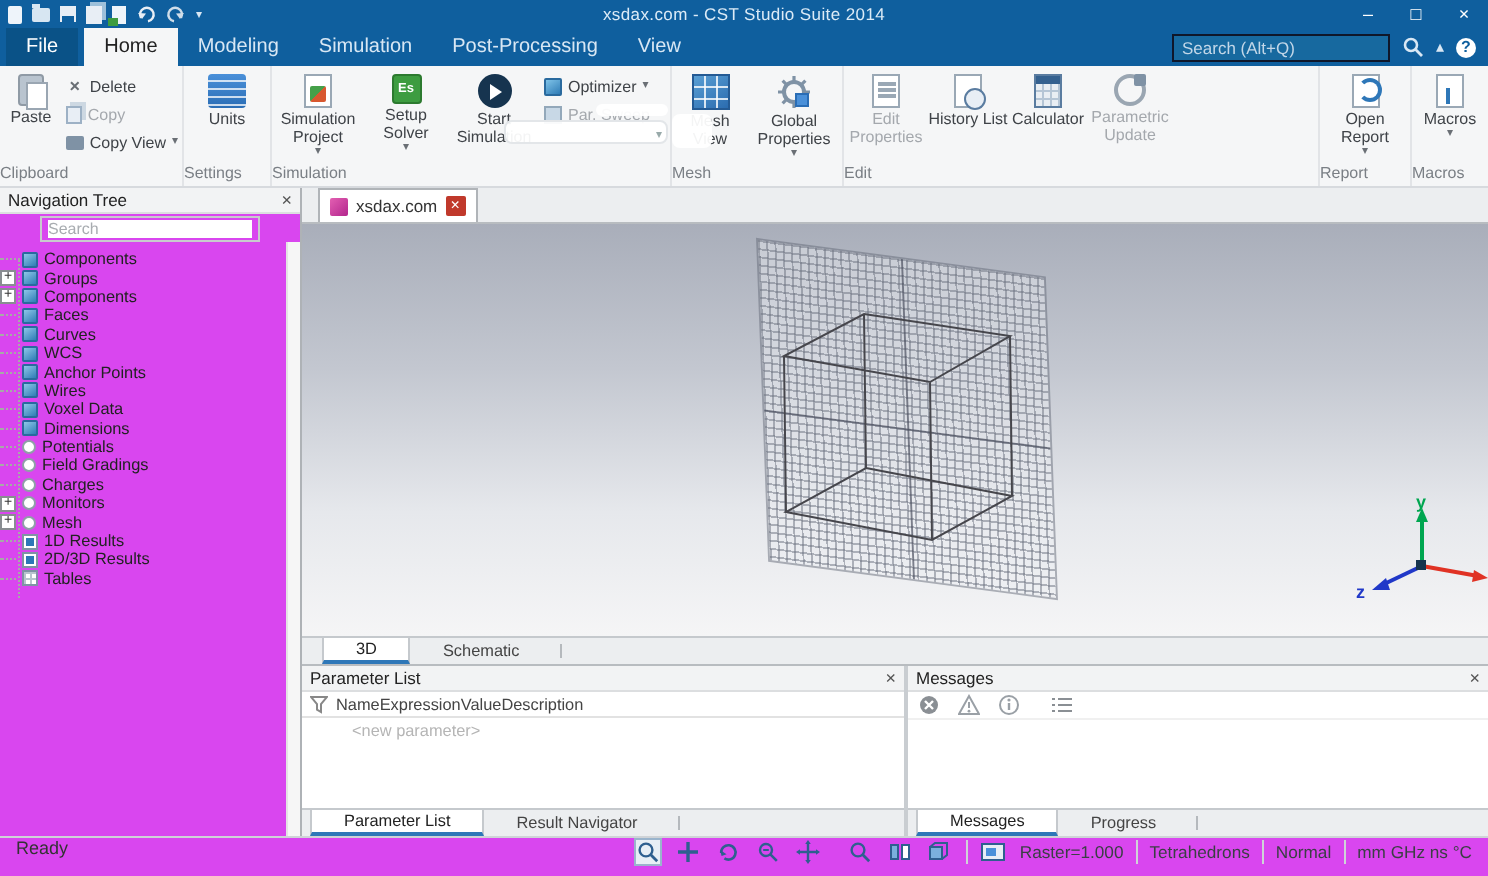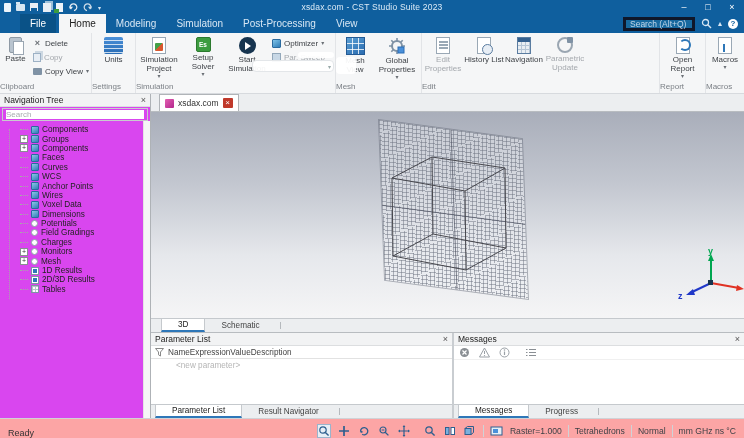--- a/index.html
+++ b/index.html
@@ -16,26 +16,26 @@
 .q-save{width:8px;height:8px;background:#e8eef5;position:relative}
 .q-save::after{content:"";position:absolute;left:1px;bottom:0;width:6px;height:3px;background:#0f5f9e}
 .q-copy{width:8px;height:9px;background:#e8eef5;box-shadow:2px -2px 0 0 #9dc0da}
 .q-macro{width:7px;height:9px;background:#eef4fa;position:relative}
 .q-macro::after{content:"";position:absolute;left:-2px;bottom:-1px;width:5px;height:4px;background:#3d9c40}
 .wtitle{position:absolute;left:0;right:0;text-align:center;color:#dcebf7;font-size:8.5px;letter-spacing:.2px}
 .winctl{margin-left:auto;display:flex;z-index:2}
 .winbtn{width:24px;height:14px;display:flex;align-items:center;justify-content:center;color:#fff;font-size:9px;line-height:1}
 .winbtn.close{background:rgba(200,40,40,.0)}
 
-.tabrow{height:19px;background:#0f5f9e;display:flex;align-items:stretch;padding-left:20px;flex:none}
+.tabrow{height:19px;background:#0f5f9e;display:flex;align-items:stretch;padding-left:3px;flex:none}
 .mtab{display:flex;align-items:center;padding:0 10px;color:#d8e7f4;font-size:10px}
 .mtab.file{background:#0a5287;color:#fff;margin-right:3px}
 .mtab.selected{background:#f5f6f7;color:#222}
 .tr-right{margin-left:auto;display:flex;align-items:center;gap:6px;padding-right:6px}
-.searchbox{width:72px;height:14px;background:#17699f;border:3px solid #0f172a;display:flex;align-items:center;padding:0 4px}
+.searchbox{width:109px;height:14px;background:#17699f;border:1px solid #0f172a;display:flex;align-items:center;padding:0 4px}
 .searchbox input{background:transparent;border:none;outline:none;color:#d5e5f2;font-size:8.5px;width:100%}
 .searchbox input::placeholder{color:#c2d7e8}
 .caret-up{color:#d8e7f4;font-size:8px}
 .helpdot{width:10px;height:10px;border-radius:50%;background:#fff;color:#0f5f9e;font-size:8px;font-weight:bold;display:flex;align-items:center;justify-content:center}
 
 
 .ribbon{height:61px;background:#f5f6f7;border-bottom:1px solid #d7dade;display:flex;position:relative;flex:none}
 .rgroup{display:flex;flex-direction:column;border-right:1px solid #e2e4e7;flex:none}
 .rg-body{flex:1;display:flex;align-items:flex-start;padding-top:2px}
 .rg-label{height:12px;line-height:12px;text-align:left;font-size:8px;color:#7a7f85}
@@ -72,26 +72,26 @@
 .i-report::after{content:"";position:absolute;left:2px;bottom:2px;width:8px;height:8px;border:2px solid #2e77b8;border-radius:50%;border-left-color:transparent}
 .i-macro::after{content:"";position:absolute;left:4px;bottom:1px;width:2px;height:8px;background:#2e77b8;box-shadow:-2px 6px 0 -1px #2e77b8,2px 6px 0 -1px #2e77b8}
 .pill{position:absolute;background:rgba(255,255,255,.94);border-radius:4px;z-index:3}
 .pill .pcaret{position:absolute;right:2px;top:2px;font-size:6px;color:#9aa}
 
 
 .main{flex:1;display:flex;min-height:0}
 .navpanel{width:151px;background:#d946ef;border-right:1px solid #aeb2b6;display:flex;flex-direction:column;position:relative;flex:none}
 .phead{height:13px;background:#f2f3f4;border-bottom:1px solid #dcdee0;display:flex;align-items:center;padding:0 4px;font-size:8.5px;color:#222;flex:none}
 .phead .px{margin-left:auto;color:#555;font-size:9px;line-height:9px}
-.navsearch{margin:1px 2px;height:13px;border:1px solid #c8cacd;display:flex;align-items:center;padding:0 3px;flex:none}
+.navsearch{margin:1px 20px;height:13px;border:1px solid #c8cacd;display:flex;align-items:center;padding:0 3px;flex:none}
 .navsearch input{border:none;outline:none;font-size:8px;color:#555;width:100%}
 .navsearch input::placeholder{color:#a8acb0}
 .tree{flex:1;position:relative;padding-top:3px;overflow:hidden}
 .tree::before{content:"";position:absolute;left:9px;top:7px;height:170px;border-left:1px dotted #a8a8a8}
-.trow{display:flex;align-items:center;gap:3px;height:9.4px;padding-left:20px;position:relative}
+.trow{display:flex;align-items:center;gap:3px;height:9.4px;padding-left:0;position:relative}
 .guide{width:8px;border-top:1px dotted #a8a8a8;flex:none}
 .plusbox{width:8px;height:8px;border:1px solid #898d91;background:#fff;font-size:7px;line-height:6px;text-align:center;color:#333;flex:none;z-index:1}
 .ticon{flex:none}
 .ticon.cube{width:8px;height:8px;background:linear-gradient(145deg,#8ec7e8,#2f7cb6);border:1px solid #2a6a9e;border-radius:1px}
 .ticon.ring{width:7px;height:7px;border:1.5px solid #8fa0a8;border-radius:50%;background:#fff}
 .ticon.chart{width:8px;height:8px;background:#fff;border:1px solid #7f93a5;position:relative}
 .ticon.chart::after{content:"";position:absolute;left:1px;bottom:1px;width:4px;height:4px;background:#2e77b8}
 .ticon.table{width:8px;height:8px;background:#fff;border:1px solid #7f93a5;background-image:linear-gradient(#b8c4ce 1px,transparent 1px),linear-gradient(90deg,#b8c4ce 1px,transparent 1px);background-size:3px 3px}
 .tlabel{font-size:8.2px;color:#222;white-space:nowrap}
 .scrolltrack{position:absolute;right:0;top:27px;bottom:0;width:7px;background:#f6f6f6;border-left:1px solid #e4e4e4}
@@ -119,21 +119,21 @@
 .pth{flex:none}
 .funnel{width:13px;flex:none;display:flex;align-items:center}
 .prow-new{font-size:8.2px;color:#b5b5b5;padding-left:25px;height:12px;display:flex;align-items:center;flex:none}
 .pcontent{flex:1}
 .ptabs{height:14px;background:#eceef0;border-top:1px solid #c5c9cd;display:flex;align-items:stretch;padding-left:4px;font-size:8.2px;flex:none}
 .mpanel{flex:1;background:#fff;display:flex;flex-direction:column;min-width:0}
 .mtoolbar{height:13px;display:flex;align-items:center;gap:9px;padding:0 5px;flex:none}
 .mcontent{flex:1;border-top:1px solid #f0f0f0}
 
 
-.statusbar{height:20px;background:#fca5a5;border-top:1px solid #cfd3d7;display:flex;align-items:flex-end;padding:0 8px;font-size:9px;color:#333;flex:none}
+.statusbar{height:20px;background:#d946ef;border-top:1px solid #cfd3d7;display:flex;align-items:flex-start;padding:0 8px;font-size:9px;color:#333;flex:none}
 .sb-right{margin-left:auto;display:flex;align-items:center;gap:6px}
 .sb-ico{display:flex;align-items:center;justify-content:center;width:14px;height:14px}
 .sb-ico.boxed{border:1px solid #9ab4cc;background:#e7eef5}
 .sb-sep{width:1px;height:12px;background:#cfd3d7}
 .sb-field{color:#3a3f44;font-size:8.6px;white-space:nowrap}
 </style>
 </head>
 <body>
 
 <div class="app">
@@ -148,21 +148,21 @@
       <svg width="10" height="10">
           <path d="M2.5,7 A3.4,3.4 0 1,1 6,8.6" fill="none" stroke="#e8eef5" stroke-width="1.2"></path>
           <path d="M1,4.5 L3,7.5 L5,4.8" fill="#e8eef5"></path>
         </svg>
       <svg width="10" height="10">
           <path d="M7.5,7 A3.4,3.4 0 1,0 4,8.6" fill="none" stroke="#cfdde9" stroke-width="1.2"></path>
           <path d="M9,4.5 L7,7.5 L5,4.8" fill="#cfdde9"></path>
         </svg>
       <span class="caret-up" style="font-size:6px">▾</span>
     </div>
-    <div class="wtitle">xsdax.com - CST Studio Suite 2023</div>
+    <div class="wtitle">xsdax.com - CST Studio Suite 2014</div>
     <div class="winctl">
       <span class="winbtn">–</span>
       <span class="winbtn">□</span>
       <span class="winbtn close">×</span>
     </div>
   </div>
 
   <div class="tabrow">
     <div style="display:flex">
 
@@ -294,21 +294,21 @@
         <div class="bigbtn disabled" style="width:42px">
           <span class="i-page i-editp"></span>
           <span class="blabel">Edit Properties</span>
         </div>
         <div class="bigbtn" style="width:40px">
           <span class="i-page i-hist"></span>
           <span class="blabel">History List</span>
         </div>
         <div class="bigbtn" style="width:40px">
           <span class="i-calc"></span>
-          <span class="blabel">Navigation</span>
+          <span class="blabel">Calculator</span>
         </div>
         <div class="bigbtn disabled" style="width:42px">
           <span class="i-parupd"></span>
           <span class="blabel">Parametric Update</span>
         </div>
       </div>
       <div class="rg-label">Edit</div>
     </div>
 
     <div class="rgroup" style="width:46px">

